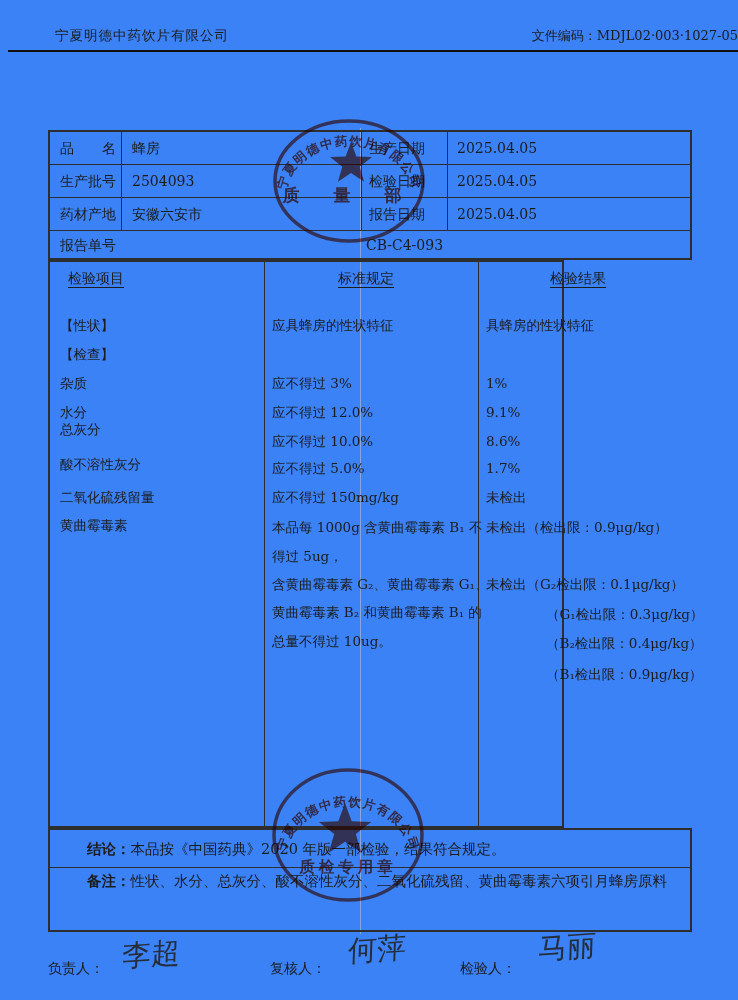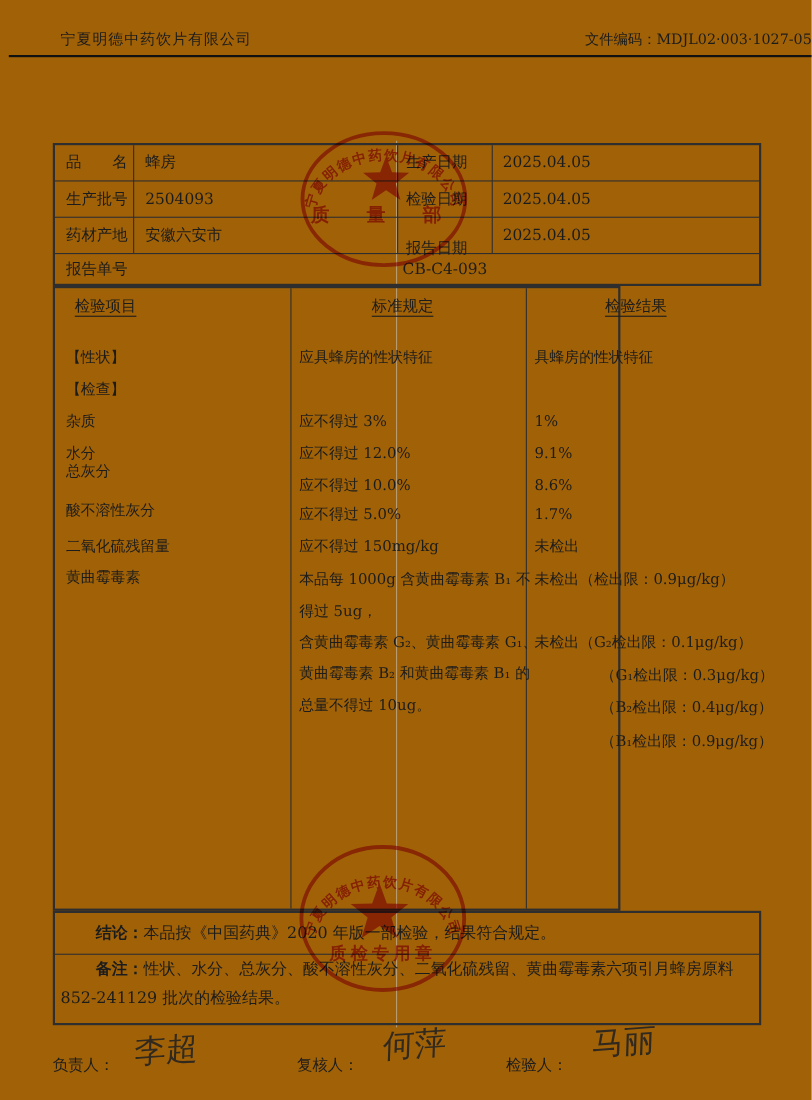--- a/index.html
+++ b/index.html
@@ -1,17 +1,17 @@
 <!DOCTYPE html>
 <html><head>
 <meta charset="utf-8">
 <style>
   html,body{margin:0;padding:0;background:#ffffff;}
   .page{
-    position:relative;width:738px;height:1000px;background:#a16207;
+    position:relative;width:738px;height:1000px;background:#3b82f6;
     font-family:"DejaVu Serif","Liberation Serif",serif;color:#1c1c1c;overflow:hidden;
   }
   .abs{position:absolute;}
   
   .hdr-company{top:27px;left:55px;font-size:13.5px;letter-spacing:1px;}
   .hdr-code{top:27px;right:0px;font-size:13px;white-space:nowrap;}
   .hdr-rule{top:50px;left:8px;width:730px;height:2px;background:#111;}
   .doc-title{top:80px;left:0;width:100%;text-align:center;font-size:24px;font-weight:bold;letter-spacing:4px;}
   
   .info-table{left:48px;top:130px;width:644px;height:130px;border:2px solid #2e2e2e;box-sizing:border-box;}
@@ -60,21 +60,21 @@
     <div class="cell-txt" style="left:319px;top:6px;">生产日期</div>
     <div class="cell-txt" style="left:407px;top:6px;">2025.04.05</div>
 
     <div class="cell-txt" style="left:10px;top:39px;">生产批号</div>
     <div class="cell-txt" style="left:82px;top:39px;">2504093</div>
     <div class="cell-txt" style="left:319px;top:39px;">检验日期</div>
     <div class="cell-txt" style="left:407px;top:39px;">2025.04.05</div>
 
     <div class="cell-txt" style="left:10px;top:72px;">药材产地</div>
     <div class="cell-txt" style="left:82px;top:72px;">安徽六安市</div>
-    <div class="cell-txt" style="left:319px;top:72px;margin-top:12px;">报告日期</div>
+    <div class="cell-txt" style="left:319px;top:72px;">报告日期</div>
     <div class="cell-txt" style="left:407px;top:72px;">2025.04.05</div>
 
     <div class="cell-txt" style="left:10px;top:103px;">报告单号</div>
     <div class="cell-txt" style="left:316px;top:103px;">CB-C4-093</div>
   </div>
 
   <div class="abs main-table">
     <div class="line-v" style="left:214px;height:564px;"></div>
     <div class="line-v" style="left:428px;height:564px;"></div>
 
@@ -117,21 +117,20 @@
   </div>
 
   <div class="abs concl-box">
     <div class="line-h" style="top:37px;"></div>
     <div class="concl-line" style="left:37px;top:8px;">
       <span class="blab">结论：</span><span>本品按《中国药典》2020 年版一部检验，结果符合规定。</span>
     </div>
     <div class="concl-line" style="left:37px;top:40px;">
       <span class="blab">备注：</span><span>性状、水分、总灰分、酸不溶性灰分、二氧化硫残留、黄曲霉毒素六项引月蜂房原料</span>
     </div>
-    <div class="concl-line" style="left:5px;top:67px;">852-241129 批次的检验结果。</div>
   </div>
 
   <div class="abs foot-label" style="left:48px;top:960px;">负责人：</div>
   <div class="abs foot-label" style="left:270px;top:960px;">复核人：</div>
   <div class="abs foot-label" style="left:460px;top:960px;">检验人：</div>
 
   <div class="abs signature" style="left:122px;top:935px;">李超</div>
   <div class="abs signature" style="left:348px;top:930px;">何萍</div>
   <div class="abs signature" style="left:538px;top:928px;">马丽</div>
 

